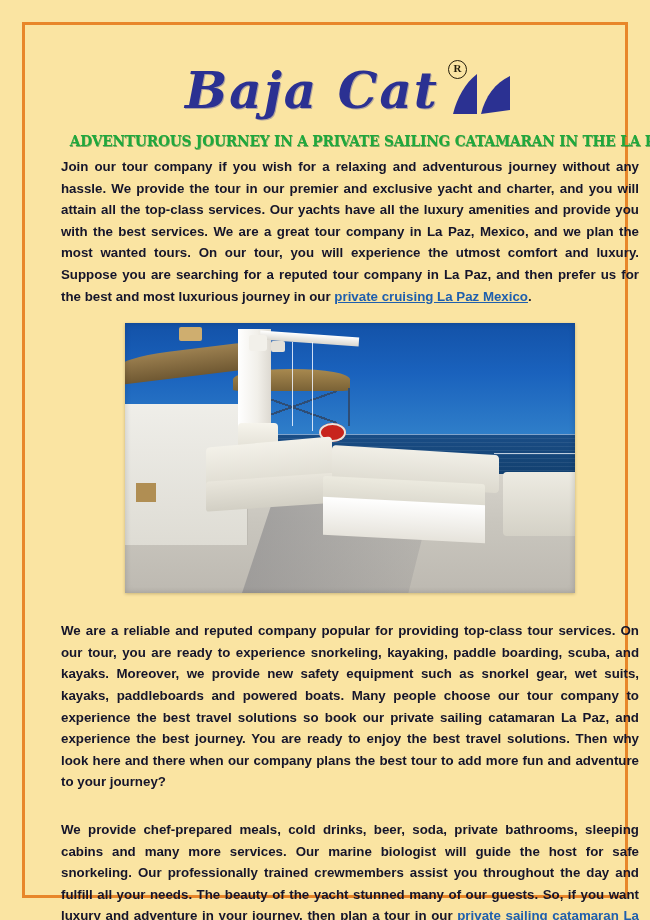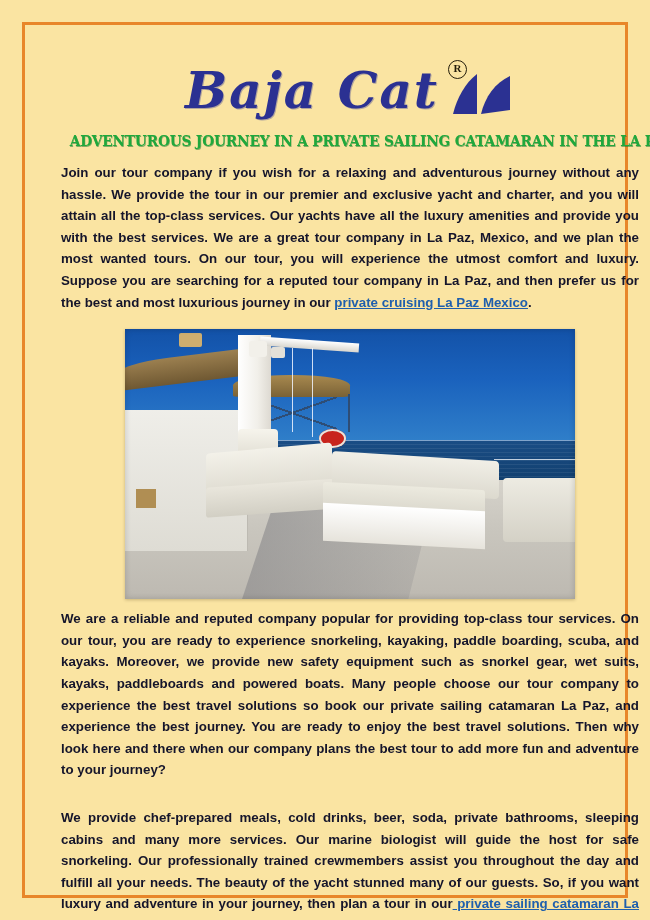--- a/index.html
+++ b/index.html
@@ -100,30 +100,30 @@
     letter-spacing: -0.2px;
     text-transform: uppercase;
     text-align: center;
     transform: scaleX(0.97);
     text-shadow: 0.6px 0.6px 0 rgba(20,110,40,0.5);
     white-space: nowrap;
   }
 
   
   .para {
-    margin-top: 13px;
+    margin-top: 7px;
     color: #15152b;
     font-family: "Liberation Sans", sans-serif;
     font-weight: 600;
     font-size: 13.3px;
     line-height: 21.6px;
     text-align: justify;
     text-justify: inter-word;
   }
-  .para.p2 { margin-top: 9px; }
+  .para.p2 { margin-top: 27px; }
   .para.p3 { margin-top: 26px; }
 
   .inline-link {
     color: #1f5fad;
     text-decoration: underline;
     font-weight: 700;
     cursor: pointer;
   }
 
   

